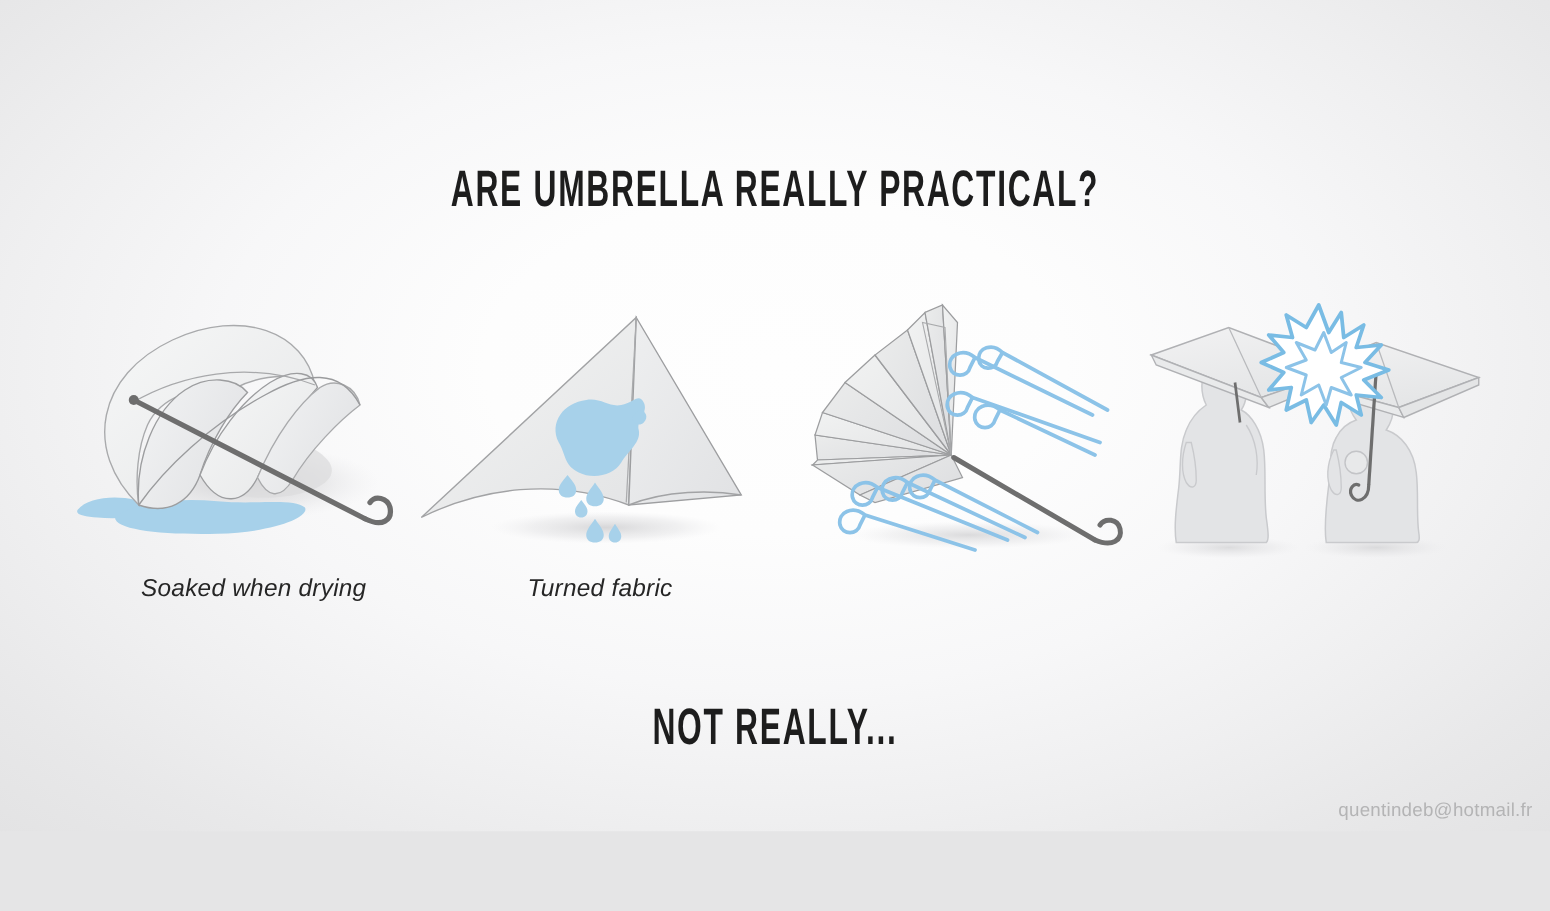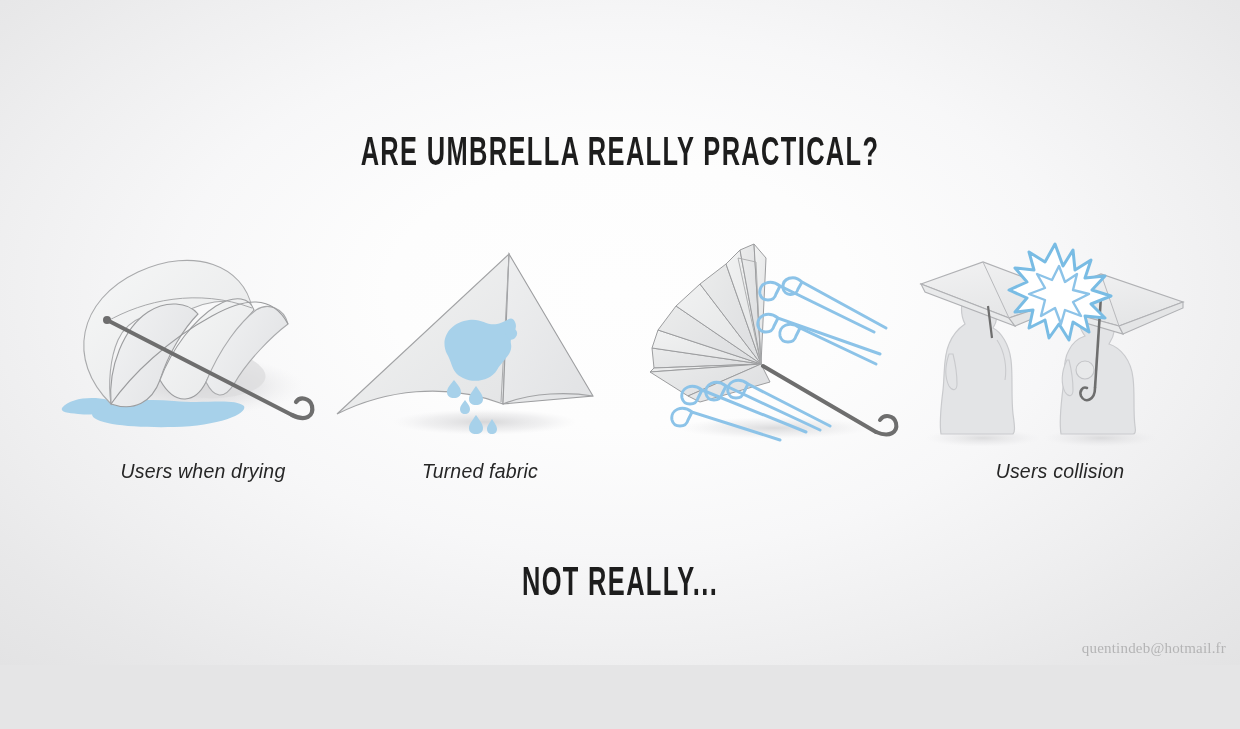--- a/index.html
+++ b/index.html
@@ -91,21 +91,21 @@
     letter-spacing: 0.2px;
     color: #262626;
     white-space: nowrap;
   }
 
   
   .credit {
     position: absolute;
     right: 14px;
     bottom: 8px;
-    font-family: Liberation Serif, serif;
+    font-family: Liberation Sans, sans-serif;
     font-size: 15px;
     color: #b4b4b5;
     letter-spacing: 0.2px;
   }
 </style>
 </head>
 <body>
 
 <div id="poster">
 
@@ -147,21 +147,21 @@
         <path d="M63 168 C84 138 120 104 164 80 C196 62 224 58 240 88" fill="none" stroke="#9a9b9d" stroke-width="1.1"></path>
         <path d="M58 86 C96 64 150 52 204 72" fill="none" stroke="#a8a9ab" stroke-width="1"></path>
       </g>
 
       <g>
         <circle cx="59" cy="84" r="4" fill="#6d6d6d"></circle>
         <path d="M59 84 L244 179" fill="none" stroke="#6e6e6e" stroke-width="4.2" stroke-linecap="round"></path>
         <path d="M244 179 C258 186 266 180 264 170 C262 162 252 160 248 166" fill="none" stroke="#6e6e6e" stroke-width="4.2" stroke-linecap="round"></path>
       </g>
     </svg>
-    <div class="caption">Users when drying</div>
+    <div class="caption">Soaked when drying</div>
   </div>
 
   <div class="panel" id="panel-2">
     <svg class="panel-art" viewBox="0 0 310 210">
       <defs>
         <radialGradient id="p2shadow" cx="50%" cy="50%" r="50%">
           <stop offset="0%" stop-color="#cdcdcf" stop-opacity="0.8"></stop>
           <stop offset="65%" stop-color="#dedee0" stop-opacity="0.4"></stop>
           <stop offset="100%" stop-color="#eaeaec" stop-opacity="0"></stop>
         </radialGradient>
@@ -306,20 +306,19 @@
 
         <path d="M196 60 L190 152" fill="none" stroke="#6e6e6e" stroke-width="2.6"></path>
         <path d="M190 152 C190 164 180 168 176 160 C174 155 178 150 182 152" fill="none" stroke="#6e6e6e" stroke-width="2.6" stroke-linecap="round"></path>
       </g>
 
       <g>
         <path d="M150 8 L158 30 L168 14 L170 34 L186 24 L180 42 L200 40 L187 54 L206 60 L186 68 L200 82 L180 80 L184 96 L168 86 L164 104 L154 88 L144 102 L140 84 L124 92 L128 74 L110 76 L122 62 L104 54 L122 46 L110 32 L129 34 L124 16 L140 26 Z" fill="#ffffff" stroke="#79bce4" stroke-width="3" stroke-linejoin="round"></path>
         <path d="M154 30 L160 46 L172 38 L168 54 L184 58 L168 66 L176 80 L160 74 L156 88 L150 72 L136 80 L140 64 L124 58 L140 52 L132 38 L147 44 Z" fill="#ffffff" stroke="#8cc3e8" stroke-width="2.4" stroke-linejoin="round"></path>
       </g>
     </svg>
-    <div class="caption">Users collision</div>
   </div>
 
   <div class="footer-line">NOT REALLY...</div>
 
   <div class="credit">quentindeb@hotmail.fr</div>
 
 </div>
 
 </body></html>

